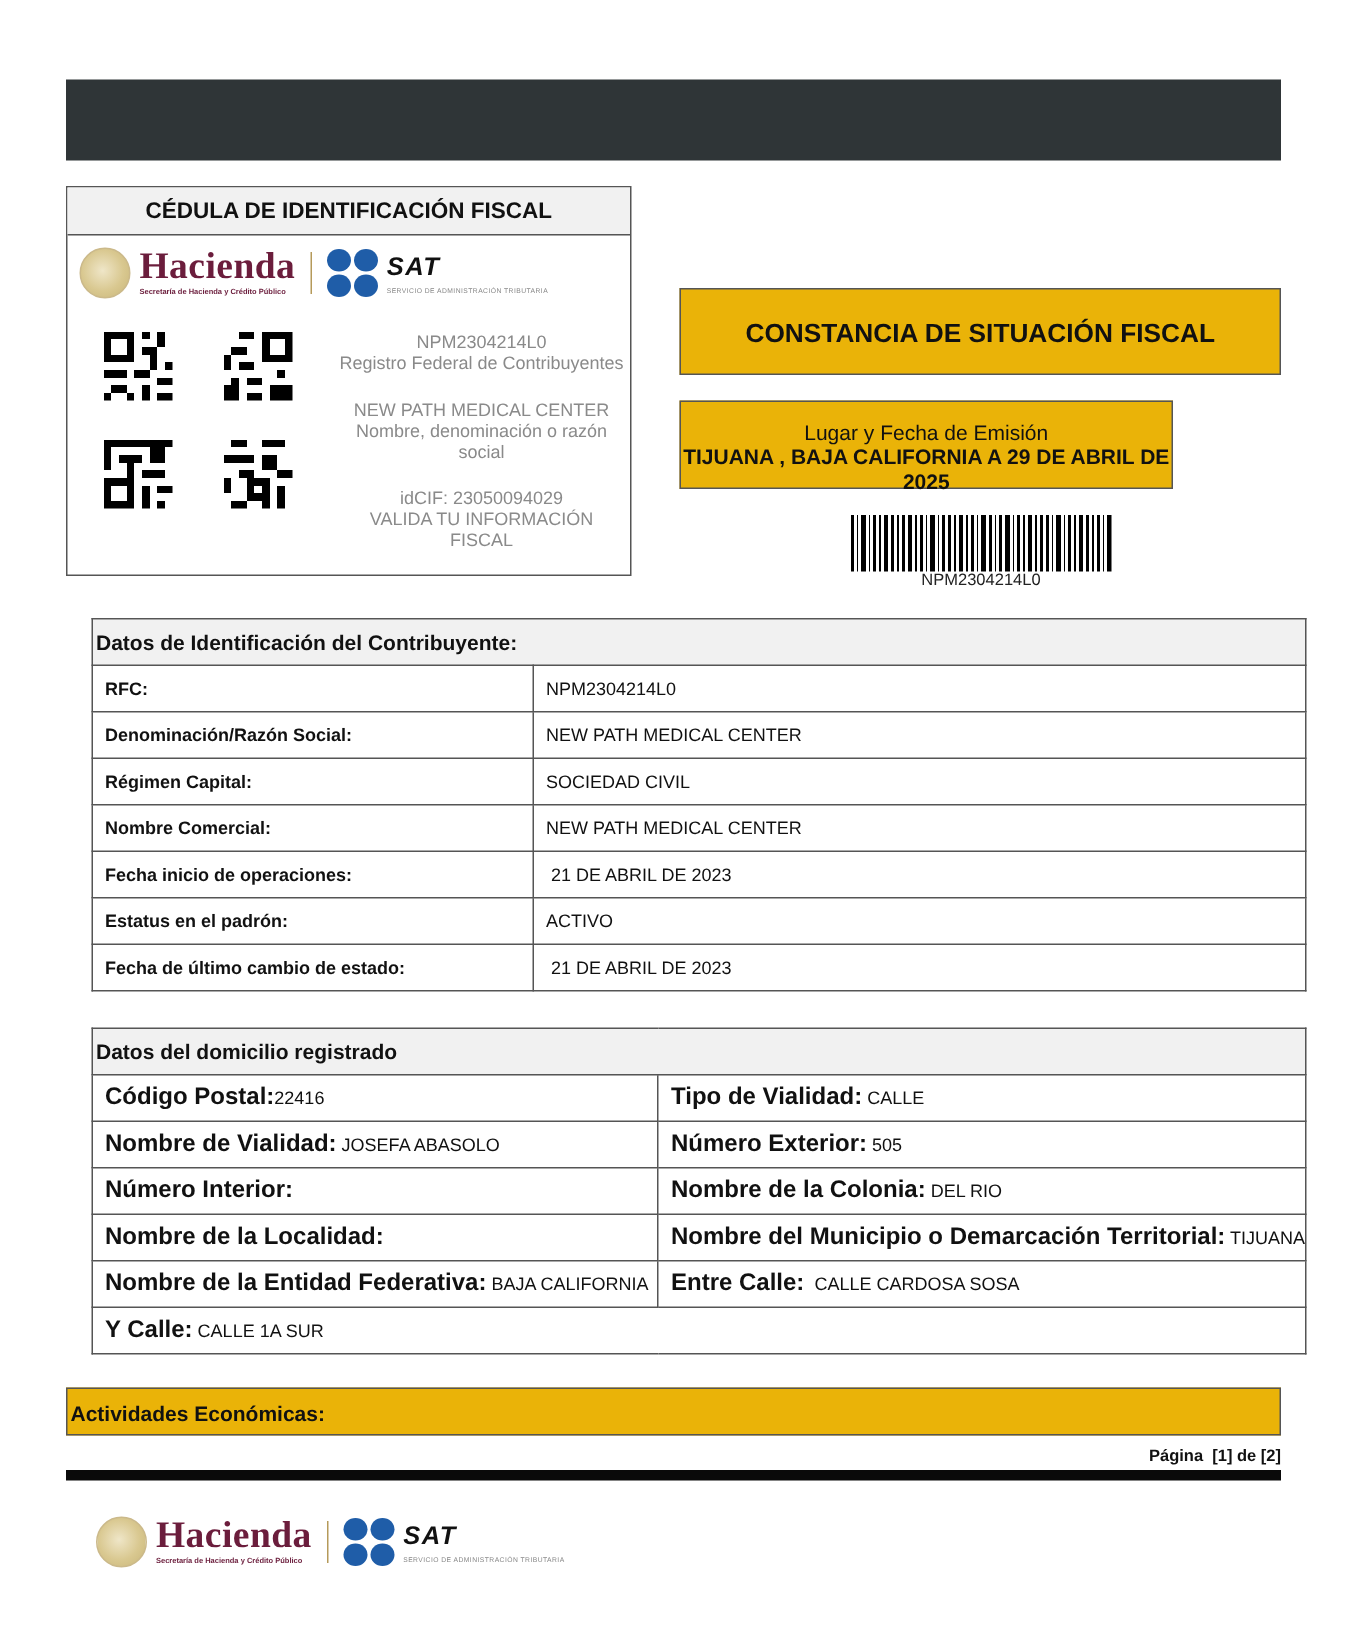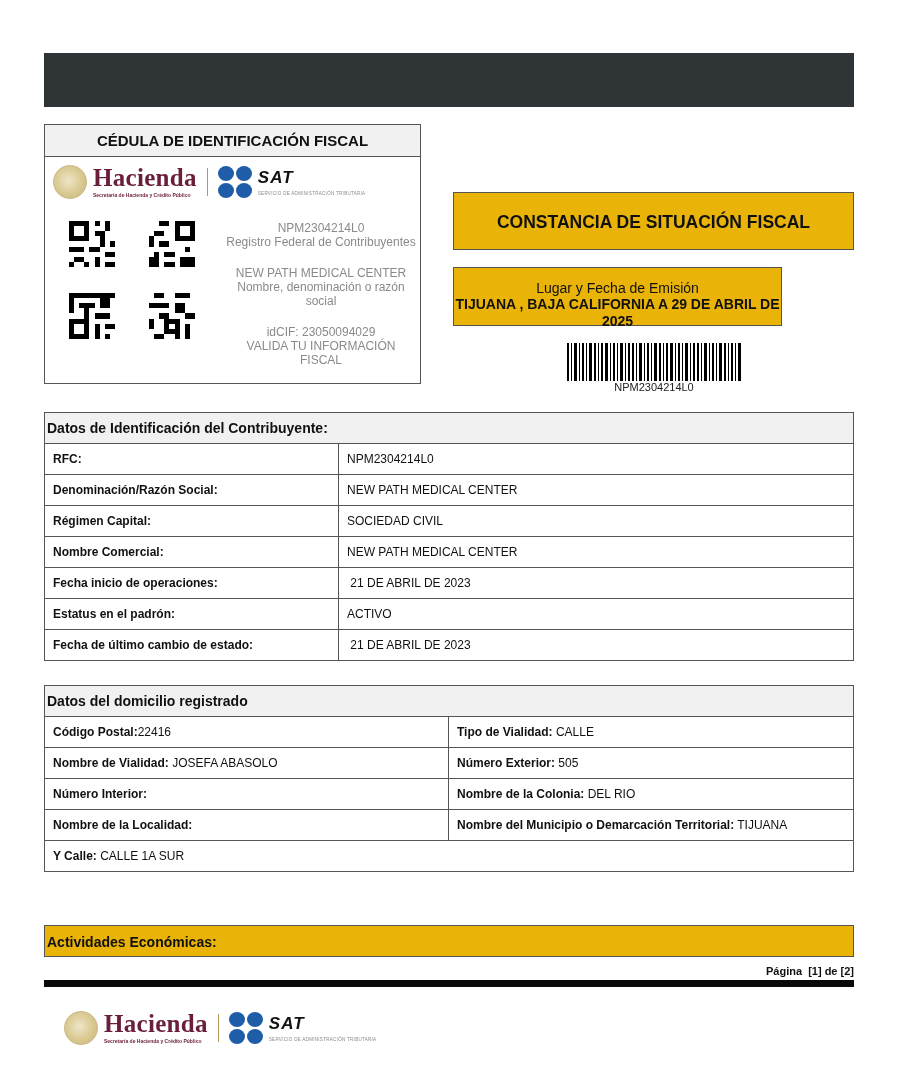--- a/index.html
+++ b/index.html
@@ -21,24 +21,24 @@
   .sat-sub { font-size:4.5px; color:#888; letter-spacing:0.3px; margin-top:3px; }
   .qr { position:absolute; width:46px; height:46px; }
   .qr-text { position:absolute; left:178px; width:196px; text-align:center; color:#8a8a8a; font-size:12px; line-height:14px; }
   .box { border:1px solid #555; background:#eab308; box-sizing:border-box; text-align:center; }
   .const { left:453px; top:192px; width:401px; height:58px; font-size:17.5px; font-weight:bold; line-height:58px; }
   .lugar { left:453px; top:267px; width:329px; height:59px; padding-top:12px; }
   .lugar .l1 { font-size:14px; line-height:16px; }
   .lugar .l2 { font-size:14px; font-weight:bold; line-height:17px; }
   .barcode { left:567px; top:343px; width:174px; height:38px; }
   .barcode-text { left:567px; top:381px; width:174px; text-align:center; font-size:11px; color:#222; }
-  table.grid { position:absolute; border-collapse:collapse; box-sizing:border-box; }
+  table.grid { position:absolute; border-collapse:collapse; box-sizing:border-box;margin-left:17px; }
   table.grid td { border:1px solid #555; font-size:12px; padding:0 0 0 8px; height:31px; box-sizing:border-box; }
   .sec-head { background:#f1f1f1; font-weight:bold; font-size:14px !important; padding-left:2px !important; }
-  .lab { font-weight:bold; font-size:12px; }
+  .lab { font-weight:bold; font-size:16px; }
   .val { font-size:12px; }
   .t1 { left:44px; top:412px; width:810px; }
   .t2 { left:44px; top:685px; width:810px; }
   .act { left:44px; top:925px; width:810px; height:32px; font-weight:bold; font-size:14px; line-height:32px; text-align:left; padding-left:2px; }
   .pagina { right:46px; top:965px; font-size:11px; font-weight:bold; }
   .bottombar { left:44px; top:980px; width:810px; height:7px; background:#0a0a0a; }
 </style>
 </head>
 <body>
 
@@ -246,20 +246,24 @@
   </tr>
   <tr>
     <td style="white-space:pre;"><span class="lab">Número Interior:</span><span class="val"></span></td>
     <td style="white-space:pre;"><span class="lab">Nombre de la Colonia:</span><span class="val"> DEL RIO</span></td>
   </tr>
   <tr>
     <td style="white-space:pre;"><span class="lab">Nombre de la Localidad:</span><span class="val"></span></td>
     <td style="white-space:pre;"><span class="lab">Nombre del Municipio o Demarcación Territorial:</span><span class="val"> TIJUANA</span></td>
   </tr>
   <tr>
+    <td style="white-space:pre;"><span class="lab">Nombre de la Entidad Federativa:</span><span class="val"> BAJA CALIFORNIA</span></td>
+    <td style="white-space:pre;"><span class="lab">Entre Calle:</span><span class="val">  CALLE CARDOSA SOSA</span></td>
+  </tr>
+  <tr>
     <td colspan="2" style="white-space:pre;"><span class="lab">Y Calle:</span><span class="val"> CALLE 1A SUR</span></td>
   </tr>
 </tbody>
   </table>
 
 <div class="abs box act">Actividades Económicas:</div>
 <div class="abs pagina" style="white-space:pre;">Página  [1] de [2]</div>
 <div class="abs bottombar"></div>
 
 <div class="logo-row" style="left:64px; top:1011px;">

